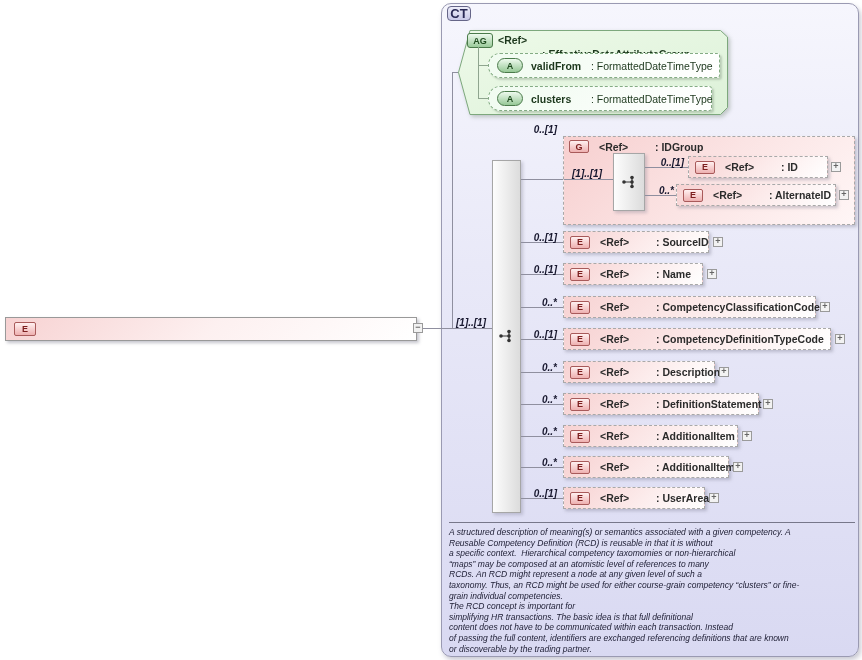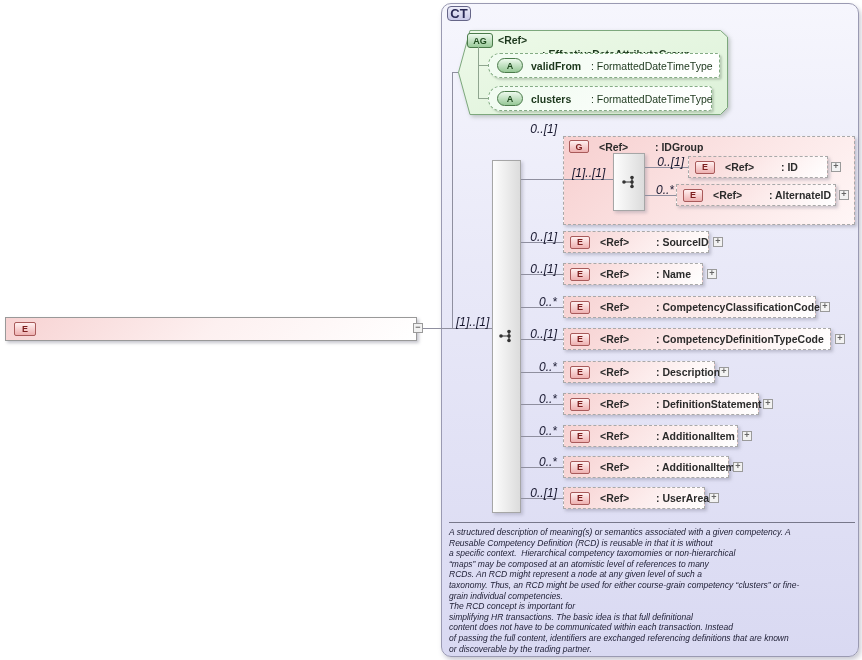--- a/index.html
+++ b/index.html
@@ -5,21 +5,21 @@
   html,body{margin:0;padding:0;background:#fff;}
   #canvas{position:relative;width:862px;height:660px;background:#ffffff;font-family:"Liberation Sans",sans-serif;overflow:hidden;}
 
   
   .hline{position:absolute;height:1px;background:#8f8f9f;}
   .vline{position:absolute;width:1px;background:#8f8f9f;}
   .ghline{position:absolute;height:1px;background:#8fa58f;}
   .gvline{position:absolute;width:1px;background:#8fa58f;}
 
   
-  .card{position:absolute;font-style:italic;font-weight:normal;font-size:12px;line-height:9px;color:#17172e;text-align:right;white-space:nowrap;}
+  .card{position:absolute;font-style:italic;font-weight:bold;font-size:10px;line-height:9px;color:#17172e;text-align:right;white-space:nowrap;}
   .card.center{text-align:left;}
 
   
   .ebox{position:absolute;height:22px;display:flex;align-items:center;padding-left:6px;box-sizing:border-box;
         background:linear-gradient(135deg,#f7d2d2 0%,#fcebeb 55%,#ffffff 100%);
         border:1px dashed #a9a9a9;box-shadow:2px 2px 3px rgba(110,110,130,.35);}
   .badge{display:inline-flex;align-items:center;justify-content:center;font-weight:bold;font-size:9px;box-sizing:border-box;flex:none;}
   .badge-e{width:20px;height:13px;background:linear-gradient(180deg,#fff0f0,#eeb0b0);border:1px solid #a85a5a;color:#7c1f1f;border-radius:2px;}
   .ref{font-weight:bold;font-size:10.5px;color:#2b2b2b;width:56px;margin-left:10px;flex:none;white-space:nowrap;}
   .lbl{font-weight:bold;font-size:10.5px;color:#2b2b2b;white-space:nowrap;}

